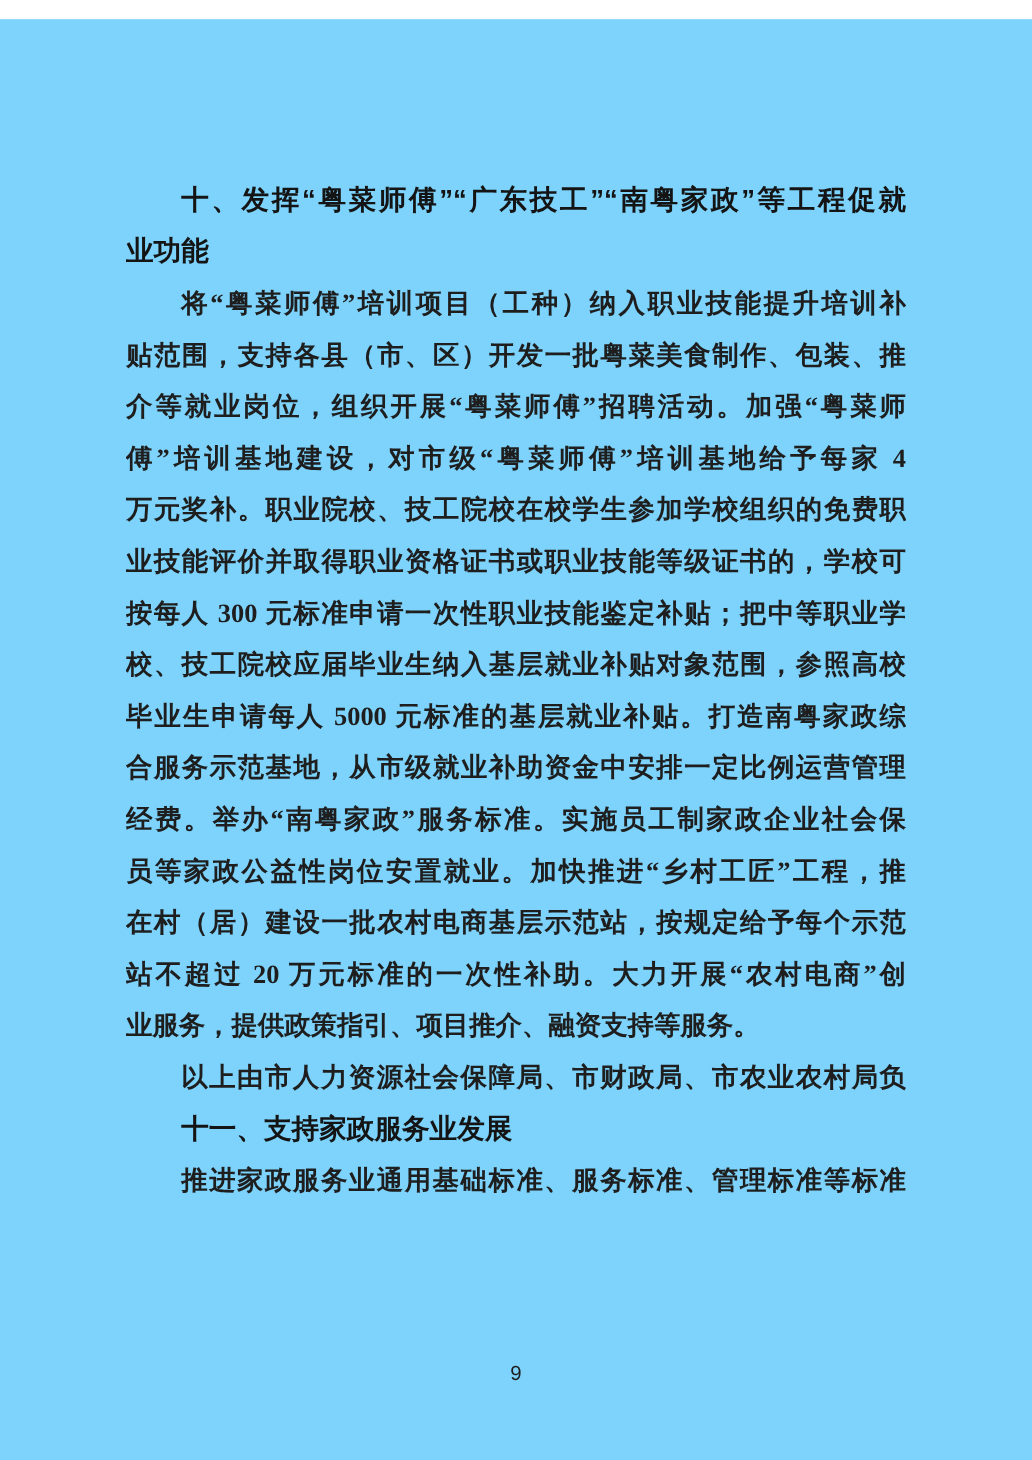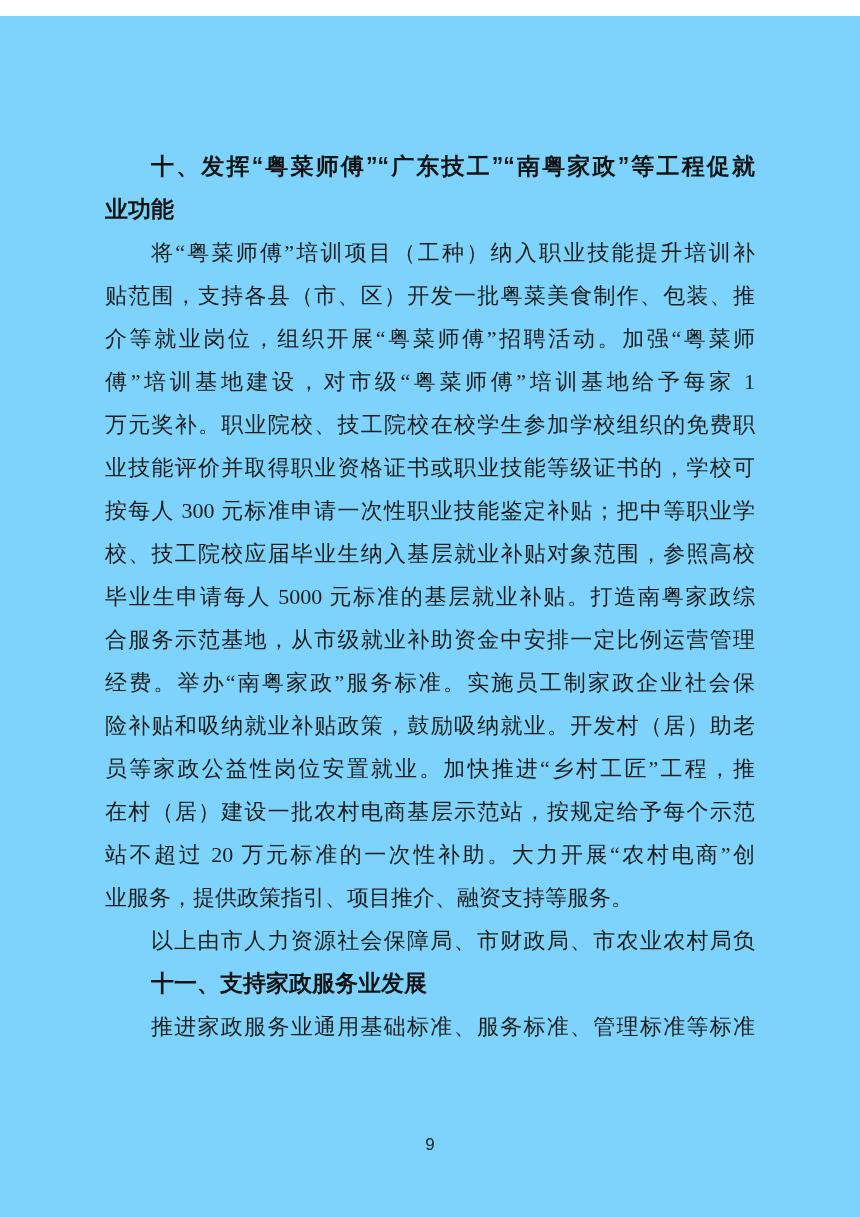--- a/index.html
+++ b/index.html
@@ -32,21 +32,21 @@
   .line.fill { text-align-last: justify; }
   .line.indent { padding-left: 46px; }
   .block.heading .line {
     font-family: "Liberation Sans", "DejaVu Sans", sans-serif;
     font-weight: 700;
     font-size: 23px;
     color: #141414;
   }
   .block.paragraph .line {
     font-family: "Liberation Serif", "DejaVu Serif", serif;
-    font-weight: 400;
+    font-weight: 700;
     font-size: 22px;
     color: #1e1e1e;
   }
   .footer {
     position: absolute;
     top: 1114px;
     left: 0;
     width: 100%;
     text-align: center;
   }
@@ -63,29 +63,28 @@
 <div class="page">
   <div class="content">
       <div class="block heading">
         <div class="line indent fill">十、发挥“粤菜师傅”“广东技工”“南粤家政”等工程促就</div>
         <div class="line">业功能</div>
       </div>
       <div class="block paragraph">
         <div class="line indent fill">将“粤菜师傅”培训项目（工种）纳入职业技能提升培训补</div>
         <div class="line fill">贴范围，支持各县（市、区）开发一批粤菜美食制作、包装、推</div>
         <div class="line fill">介等就业岗位，组织开展“粤菜师傅”招聘活动。加强“粤菜师</div>
-        <div class="line fill">傅”培训基地建设，对市级“粤菜师傅”培训基地给予每家 1</div>
+        <div class="line fill">傅”培训基地建设，对市级“粤菜师傅”培训基地给予每家 4</div>
         <div class="line fill">万元奖补。职业院校、技工院校在校学生参加学校组织的免费职</div>
         <div class="line fill">业技能评价并取得职业资格证书或职业技能等级证书的，学校可</div>
         <div class="line fill">按每人 300 元标准申请一次性职业技能鉴定补贴；把中等职业学</div>
         <div class="line fill">校、技工院校应届毕业生纳入基层就业补贴对象范围，参照高校</div>
         <div class="line fill">毕业生申请每人 5000 元标准的基层就业补贴。打造南粤家政综</div>
         <div class="line fill">合服务示范基地，从市级就业补助资金中安排一定比例运营管理</div>
         <div class="line fill">经费。举办“南粤家政”服务标准。实施员工制家政企业社会保</div>
-        <div class="line fill">险补贴和吸纳就业补贴政策，鼓励吸纳就业。开发村（居）助老</div>
         <div class="line fill">员等家政公益性岗位安置就业。加快推进“乡村工匠”工程，推</div>
         <div class="line fill">在村（居）建设一批农村电商基层示范站，按规定给予每个示范</div>
         <div class="line fill">站不超过 20 万元标准的一次性补助。大力开展“农村电商”创</div>
         <div class="line">业服务，提供政策指引、项目推介、融资支持等服务。</div>
       </div>
       <div class="block paragraph">
         <div class="line indent">以上由市人力资源社会保障局、市财政局、市农业农村局负责。</div>
       </div>
       <div class="block heading">
         <div class="line indent">十一、支持家政服务业发展</div>

